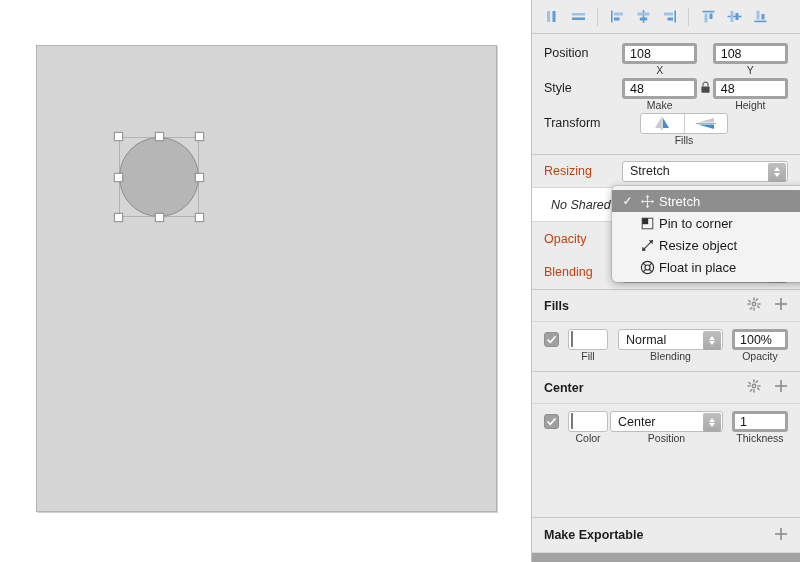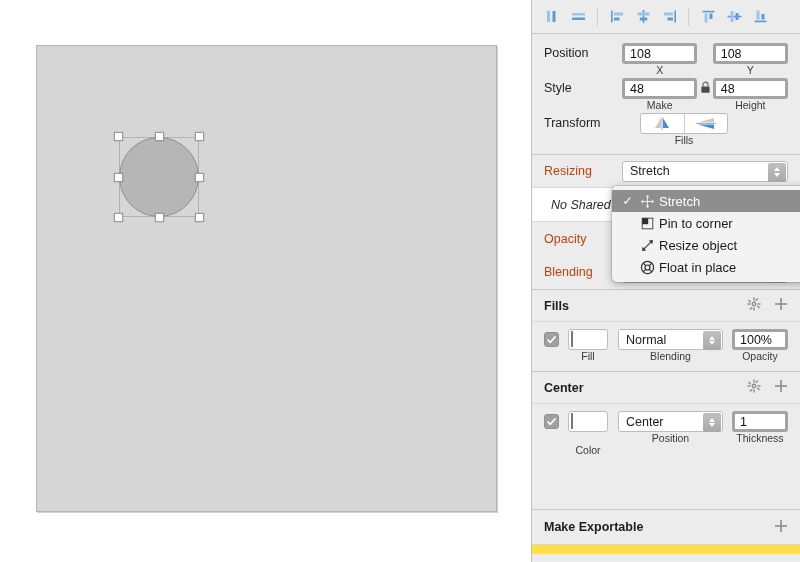--- a/index.html
+++ b/index.html
@@ -514,21 +514,21 @@
     <div class="divider soft"></div>
 
     <div class="prop-row">
       <div class="pcol" style="padding-top:3px;margin-right:9px;">
         <span class="chk">
           <svg width="9" height="8" viewBox="0 0 9 8">
               <path d="M1 4 L3.3 6.3 L8 1" fill="none" stroke="#fff" stroke-width="1.7" stroke-linecap="round" stroke-linejoin="round"></path>
             </svg>
         </span>
       </div>
-      <div class="pcol" style="margin-right:10px;gap:12px;">
+      <div class="pcol" style="margin-right:2px;">
         <span class="swatch">
           <span class="swatch-inner" id="border-sw" style="background: rgb(110, 110, 110);"></span>
         </span>
         <span class="sublabel">Color</span>
       </div>
       <div class="pcol" style="flex:1;margin-right:9px;">
         <span class="select">
           <span>Center</span>
           <span class="stepper">
             <i class="ar up"></i>
@@ -536,21 +536,21 @@
           </span>
         </span>
         <span class="sublabel">Position</span>
       </div>
       <div class="pcol" style="width:56px;">
         <span class="field">1</span>
         <span class="sublabel">Thickness</span>
       </div>
     </div>
 
-    <div style="position:absolute;left:0;right:0;bottom:8px;background:#fde047;">
+    <div style="position:absolute;left:0;right:0;bottom:0;background:#a3a3a3;">
       <div class="divider"></div>
       <div class="sect-head" style="height:34px;">
         <div class="sect-title">Make Exportable</div>
         <div class="sect-icons">
           <span>
             <svg width="14" height="14" viewBox="0 0 14 14">
               <rect x="6.2" y="1" width="1.6" height="12" fill="#8c8c8c"></rect>
               <rect x="1" y="6.2" width="12" height="1.6" fill="#8c8c8c"></rect>
             </svg>
           </span>

